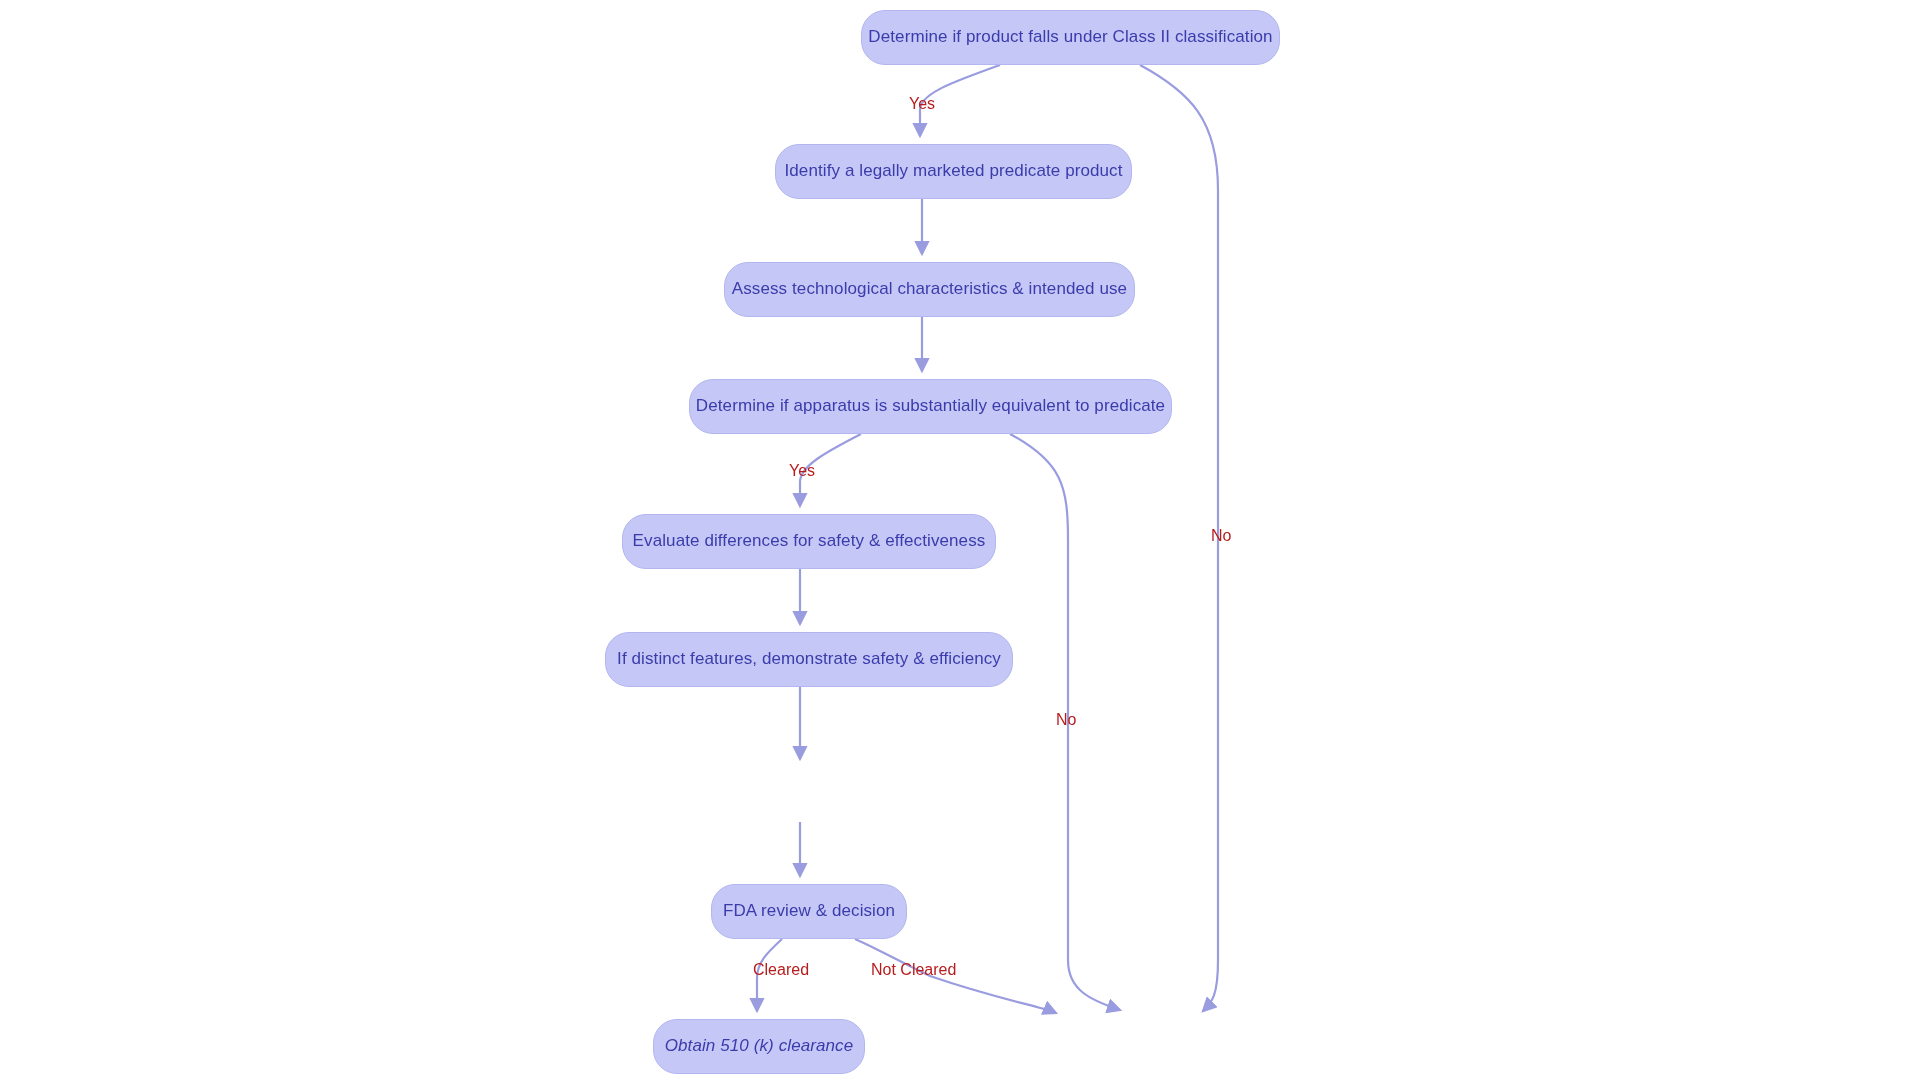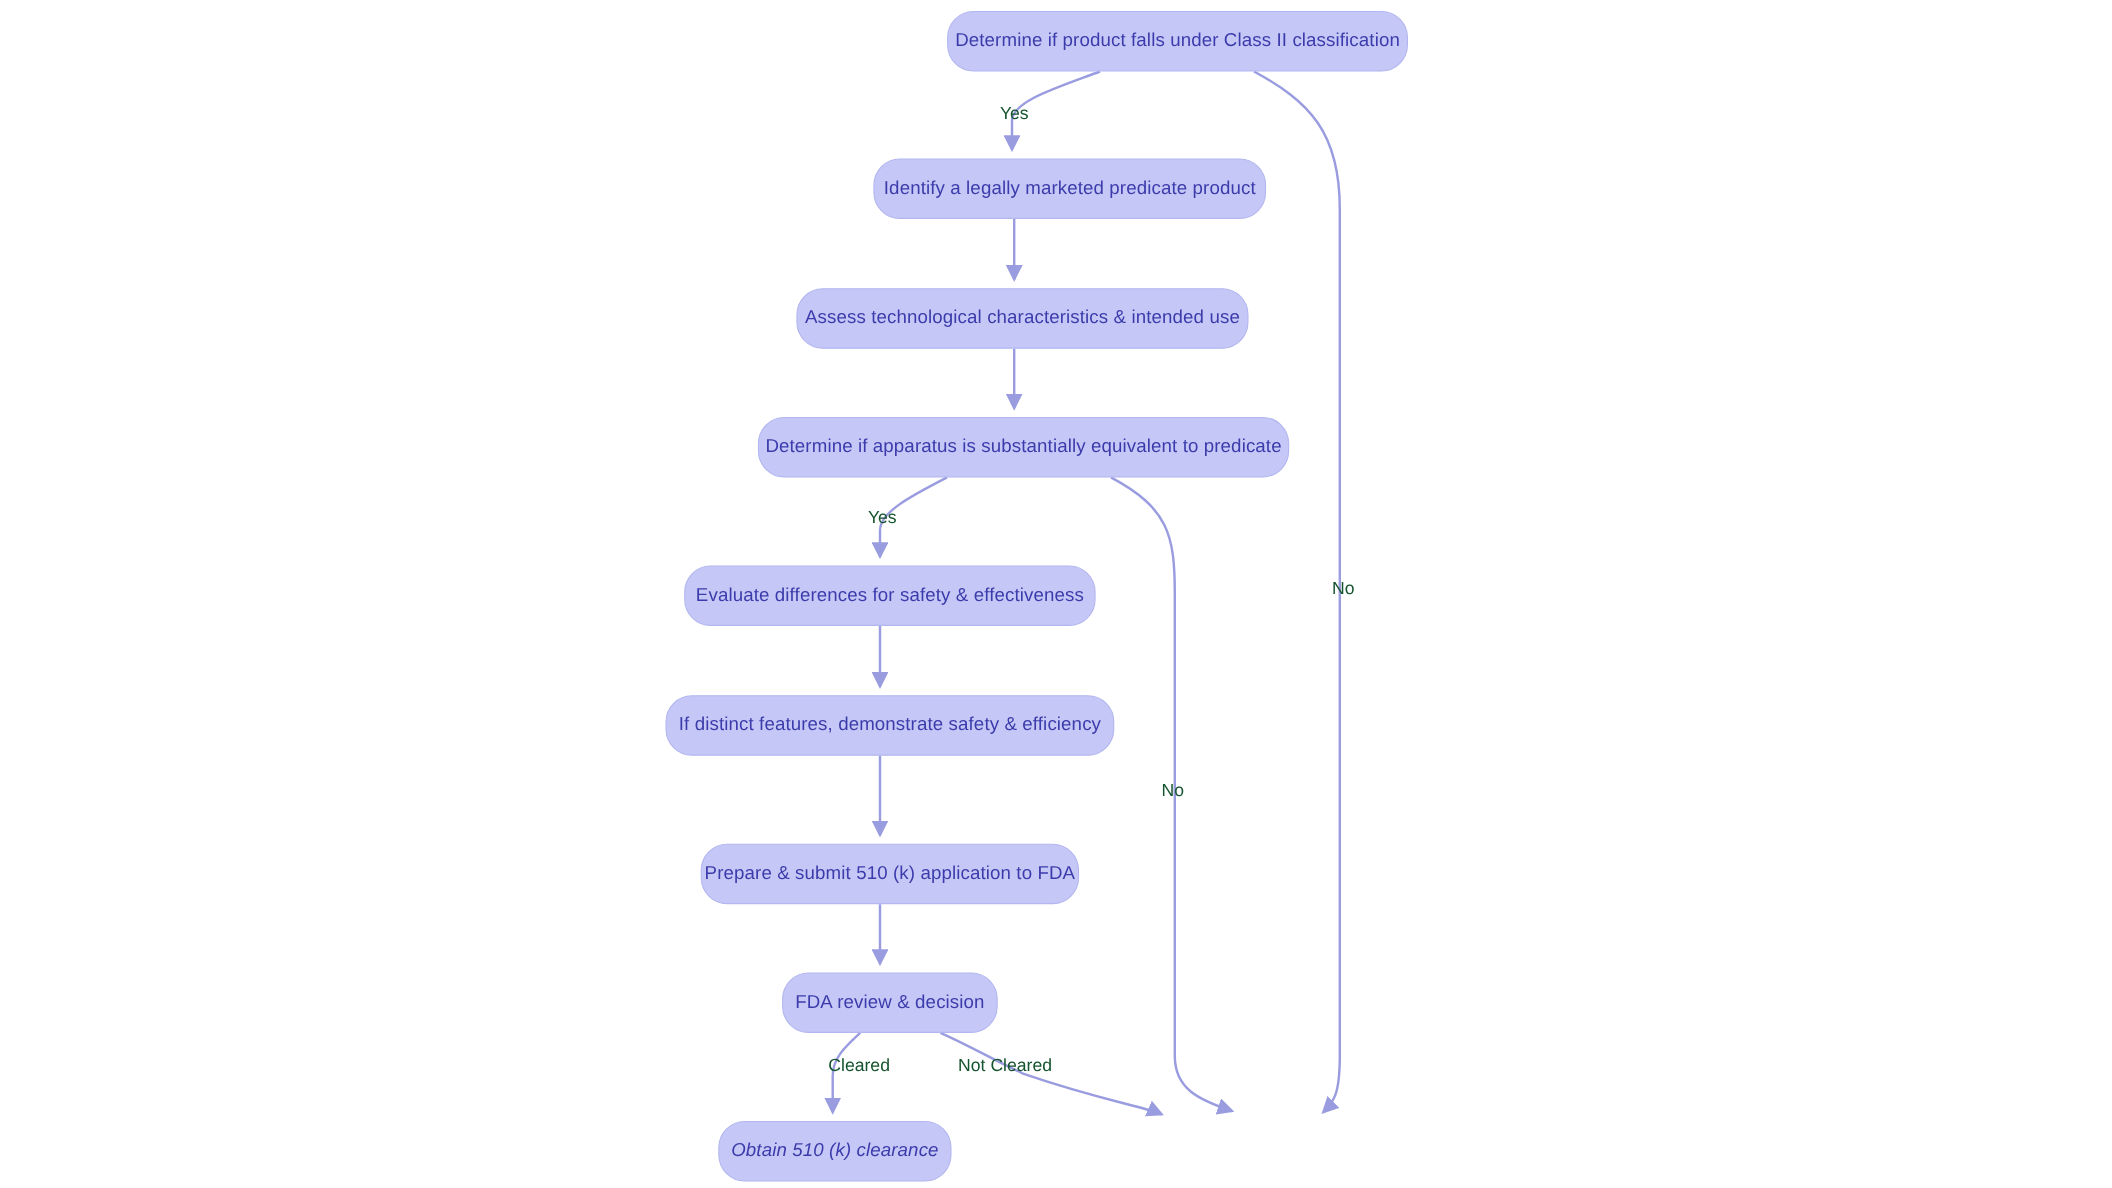--- a/index.html
+++ b/index.html
@@ -38,21 +38,21 @@
     letter-spacing: 0.1px;
     display: flex;
     align-items: center;
     justify-content: center;
     text-align: center;
     white-space: nowrap;
     padding: 0 18px;
   }
   .edge-label {
     position: absolute;
-    color: #14532d;
+    color: #b91c1c;
     font-size: 16px;
     line-height: 1;
     white-space: nowrap;
     background: transparent;
   }
 </style>
 </head>
 <body>
 
 <div id="canvas">
@@ -87,43 +87,40 @@
       <path d="M 782 939 C 768 952 757 962 757 978 L 757 1011" marker-end="url(#arrow)"></path>
 
       <path d="M 855 939 C 884 952 900 962 930 976 C 1000 1000 1040 1006 1056 1013" marker-end="url(#arrow)"></path>
     </g>
   </svg>
 
   <div class="node" style="left:861px; top:10px; width:419px; height:55px;">
     <span>Determine if product falls under Class II classification</span>
   </div>
 
-  <div class="node" style="left:794px; top:144px; width:357px; height:55px;text-align:center;">
+  <div class="node" style="left:775px; top:144px; width:357px; height:55px;text-align:center;">
     <span>Identify a legally marketed predicate product</span>
   </div>
 
   <div class="node" style="left:724px; top:262px; width:411px; height:55px;">
     <span>Assess technological characteristics &amp; intended use</span>
   </div>
 
   <div class="node" style="left:689px; top:379px; width:483px; height:55px;">
     <span>Determine if apparatus is substantially equivalent to predicate</span>
   </div>
 
   <div class="node" style="left:622px; top:514px; width:374px; height:55px;">
     <span>Evaluate differences for safety &amp; effectiveness</span>
   </div>
 
   <div class="node" style="left:605px; top:632px; width:408px; height:55px;">
     <span>If distinct features, demonstrate safety &amp; efficiency</span>
   </div>
 
-  <div class="node" style="left:637px; top:767px; width:344px; height:55px;">
-    <span>Prepare &amp; submit 510 (k) application to FDA</span>
-  </div>
 
   <div class="node" style="left:711px; top:884px; width:196px; height:55px;">
     <span>FDA review &amp; decision</span>
   </div>
 
   <div class="node" style="left:653px; top:1019px; width:212px; height:55px;font-style:italic;">
     <span>Obtain 510 (k) clearance</span>
   </div>
 
 

